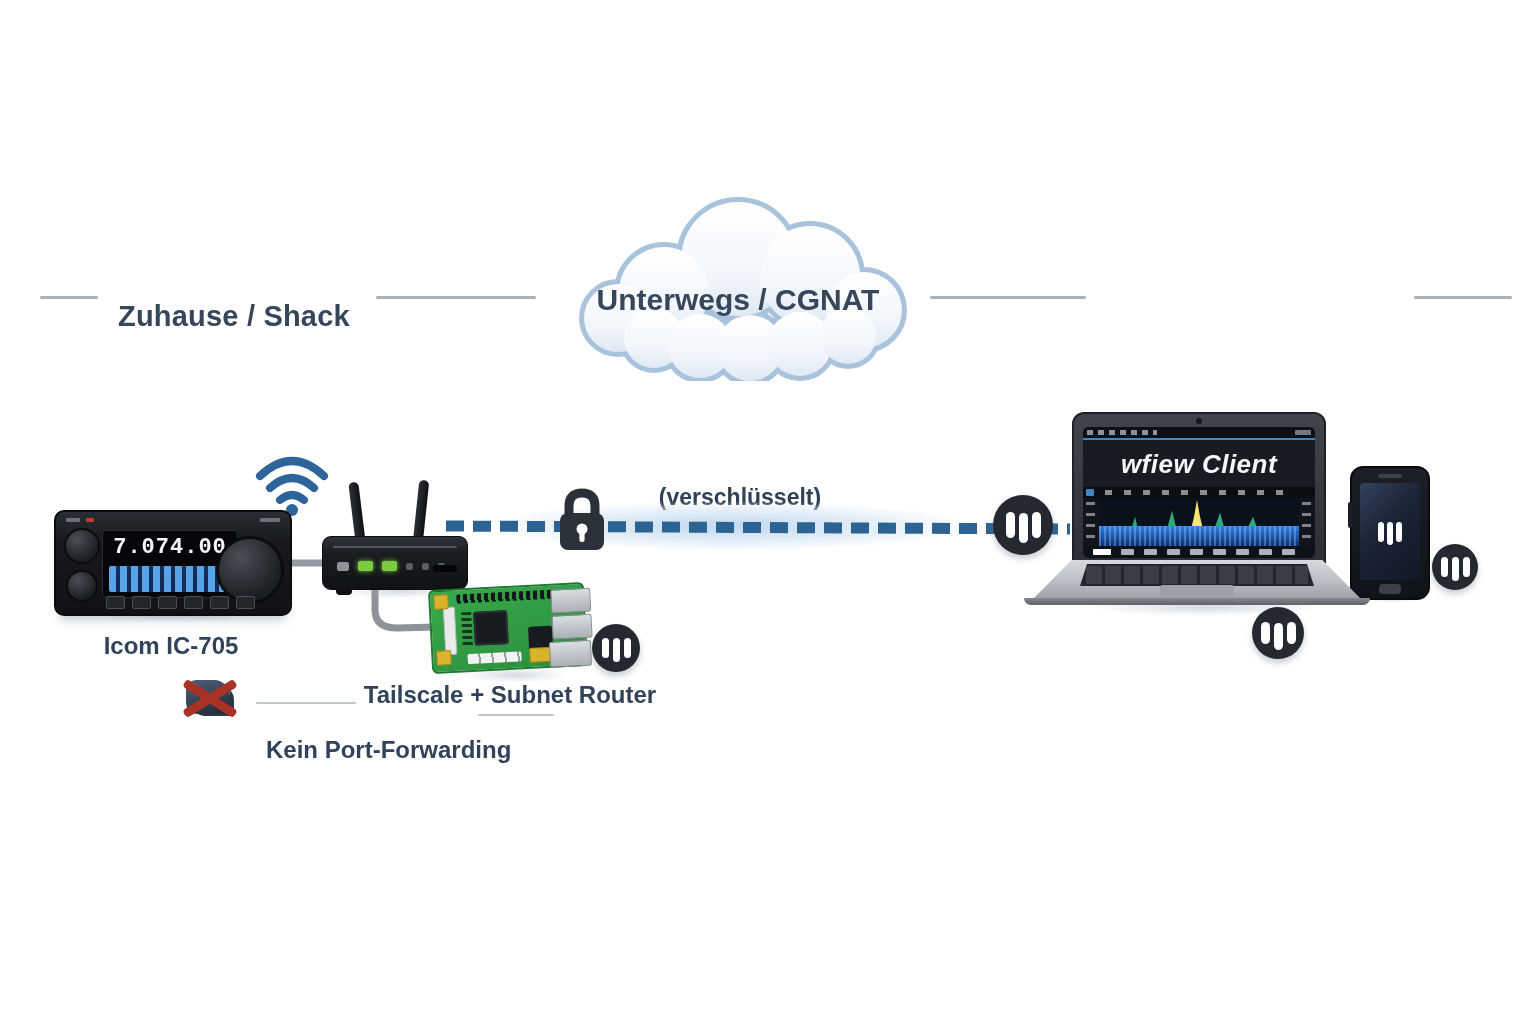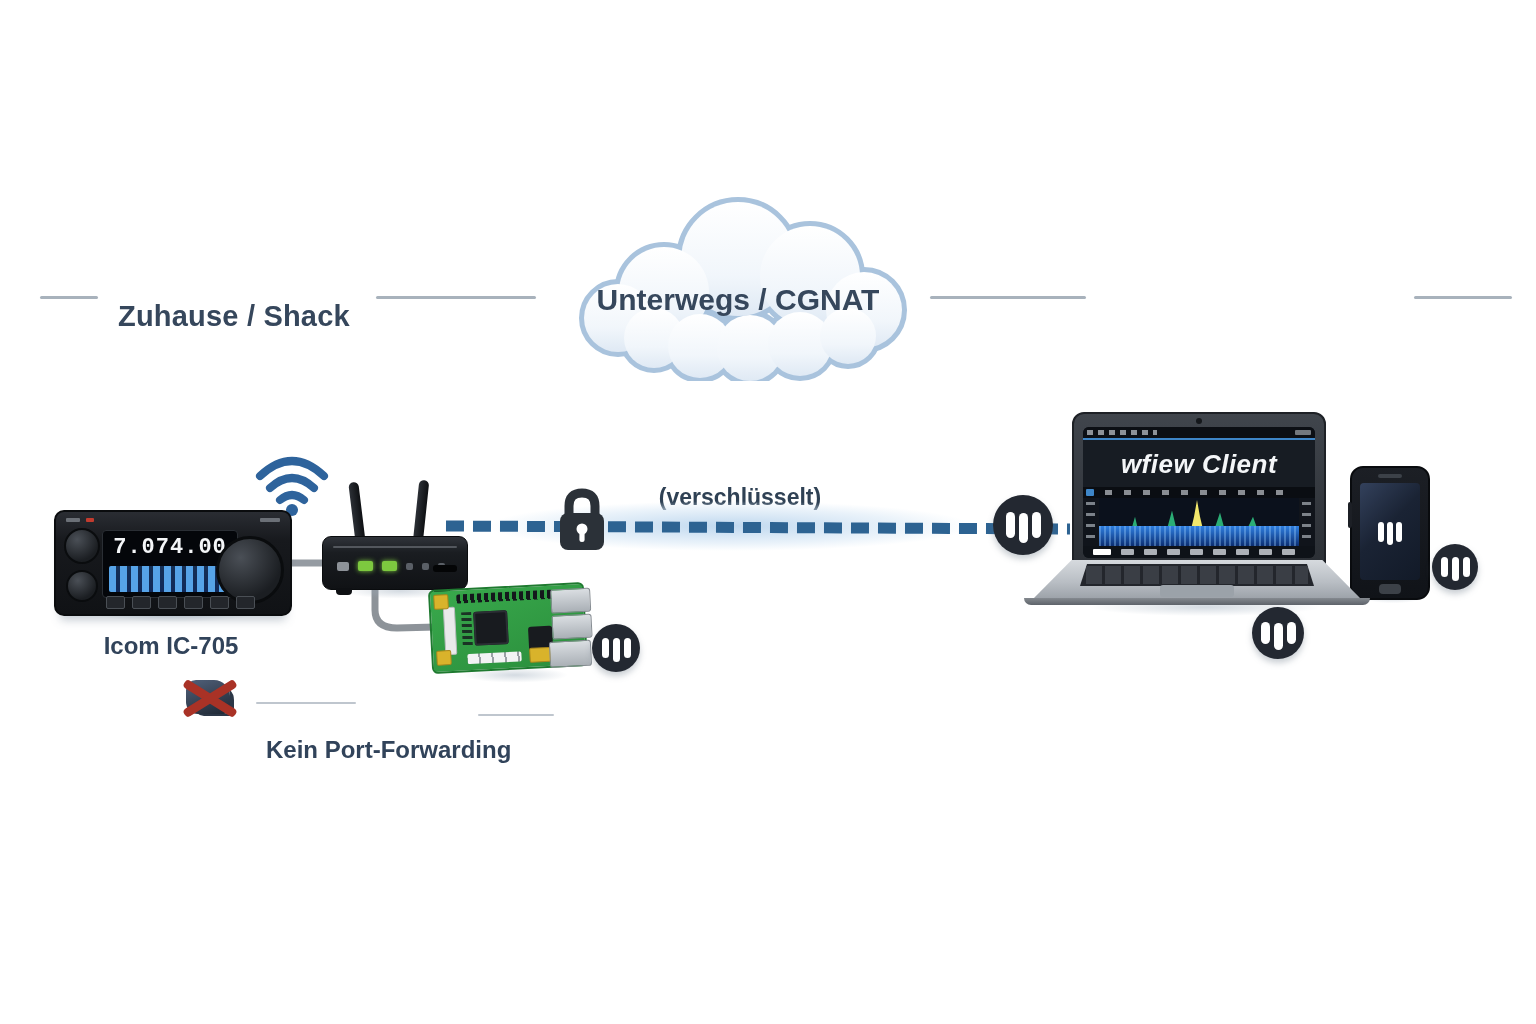--- a/index.html
+++ b/index.html
@@ -245,20 +245,21 @@
     <div class="pi-port" style="right:-8px;top:30px;width:38px;height:22px;"></div>
     <div class="pi-port" style="right:-6px;bottom:-2px;width:40px;height:24px;"></div>
     <div class="pi-hdr"></div>
   </div>
 
   <div class="abs ts-badge small" style="left:592px;top:624px;width:48px;height:48px;">
     <div class="ts-pill"></div>
     <div class="ts-pill mid"></div>
     <div class="ts-pill"></div>
   </div>
+  <div class="abs device-label" style="left:240px;top:681px;width:540px;text-align:center;">Tailscale + Subnet Router</div>
   <div class="abs hline thin" style="left:478px;top:714px;width:76px;"></div>
 
   <div class="abs hline thin" style="left:256px;top:702px;width:100px;"></div>
   <div class="abs" style="left:178px;top:672px;width:64px;height:56px;">
     <div class="block-blob abs" style="left:8px;top:8px;"></div>
     <div class="cross-line" style="left:2px;top:22px;transform:rotate(32deg);"></div>
     <div class="cross-line" style="left:2px;top:22px;transform:rotate(-32deg);"></div>
   </div>
   <div class="abs device-label" style="left:266px;top:736px;">Kein Port-Forwarding</div>
 

